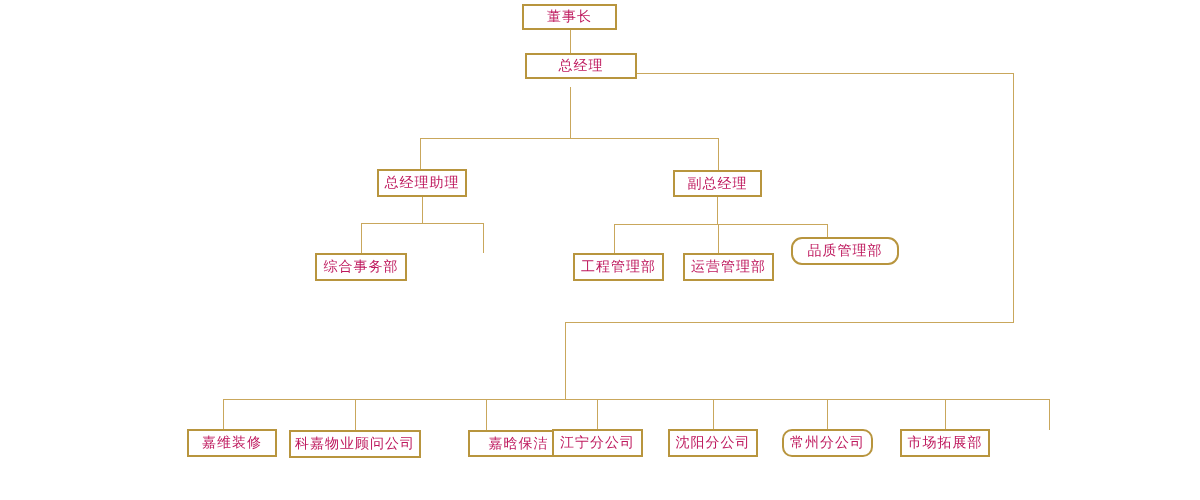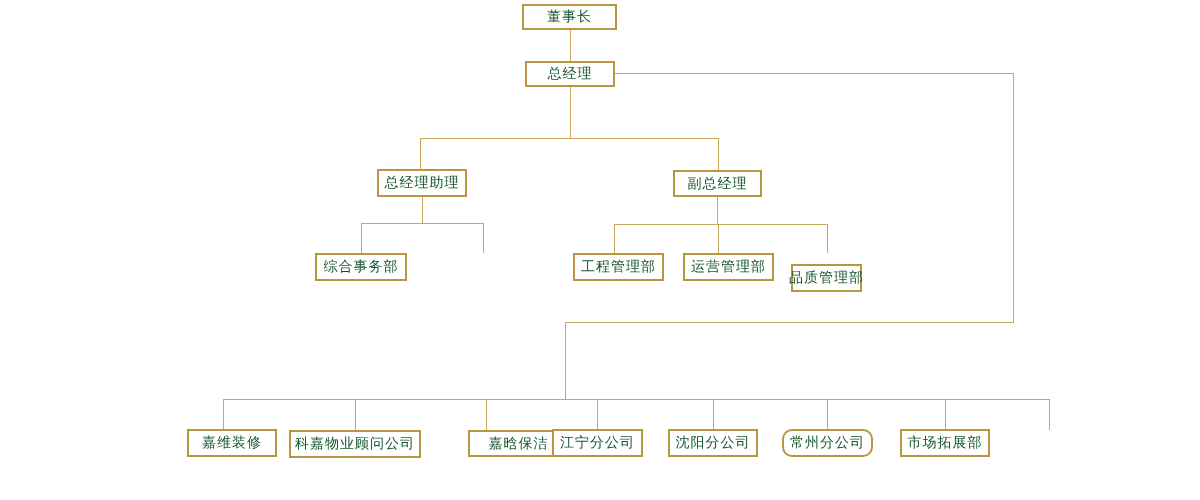--- a/index.html
+++ b/index.html
@@ -13,21 +13,21 @@
     width: 1200px;
     height: 500px;
     background: #FFFFFF;
     overflow: hidden;
   }
   .node {
     position: absolute;
     box-sizing: border-box;
     border: 2px solid #B8953E;
     background: #FFFFFF;
-    color: #14532d;
+    color: #be185d;
     font-size: 14px;
     display: flex;
     align-items: center;
     justify-content: center;
     white-space: nowrap;
     letter-spacing: 1px;
   }
   .line {
     position: absolute;
     background: #C9A75C;
@@ -67,30 +67,30 @@
   <div class="line v" style="left:355px;top:399px;height:31px;"></div>
   <div class="line v" style="left:486px;top:399px;height:31px;"></div>
   <div class="line v" style="left:597px;top:399px;height:30px;"></div>
   <div class="line v" style="left:713px;top:399px;height:30px;"></div>
   <div class="line v" style="left:827px;top:399px;height:30px;"></div>
   <div class="line v" style="left:945px;top:399px;height:30px;"></div>
   <div class="line v" style="left:1049px;top:399px;height:31px;"></div>
 
   <div class="node" style="left:522px;top:4px;width:95px;height:26px;">董事长</div>
 
-  <div class="node" style="left:525px;top:61px;width:90px;height:26px;">总经理</div>
+  <div class="node" style="left:525px;top:53px;width:112px;height:26px;">总经理</div>
 
   <div class="node" style="left:377px;top:169px;width:90px;height:28px;">总经理助理</div>
   <div class="node" style="left:673px;top:170px;width:89px;height:27px;">副总经理</div>
 
   <div class="node" style="left:315px;top:253px;width:92px;height:28px;">综合事务部</div>
 
   <div class="node" style="left:573px;top:253px;width:91px;height:28px;">工程管理部</div>
   <div class="node" style="left:683px;top:253px;width:91px;height:28px;">运营管理部</div>
-  <div class="node" style="left:791px;top:264px;width:71px;height:28px;">品质管理部</div>
+  <div class="node" style="left:791px;top:237px;width:108px;height:28px;border-radius:11px;">品质管理部</div>
 
   <div class="node" style="left:187px;top:429px;width:90px;height:28px;">嘉维装修</div>
   <div class="node" style="left:289px;top:430px;width:132px;height:28px;">科嘉物业顾问公司</div>
   <div class="node" style="left:436px;top:430px;width:101px;height:27px;margin-left:32px;">嘉晗保洁</div>
   <div class="node" style="left:552px;top:429px;width:91px;height:28px;">江宁分公司</div>
   <div class="node" style="left:668px;top:429px;width:90px;height:28px;">沈阳分公司</div>
   <div class="node" style="left:782px;top:429px;width:91px;height:28px;border-radius:10px;">常州分公司</div>
   <div class="node" style="left:900px;top:429px;width:90px;height:28px;">市场拓展部</div>
 
 </div>

